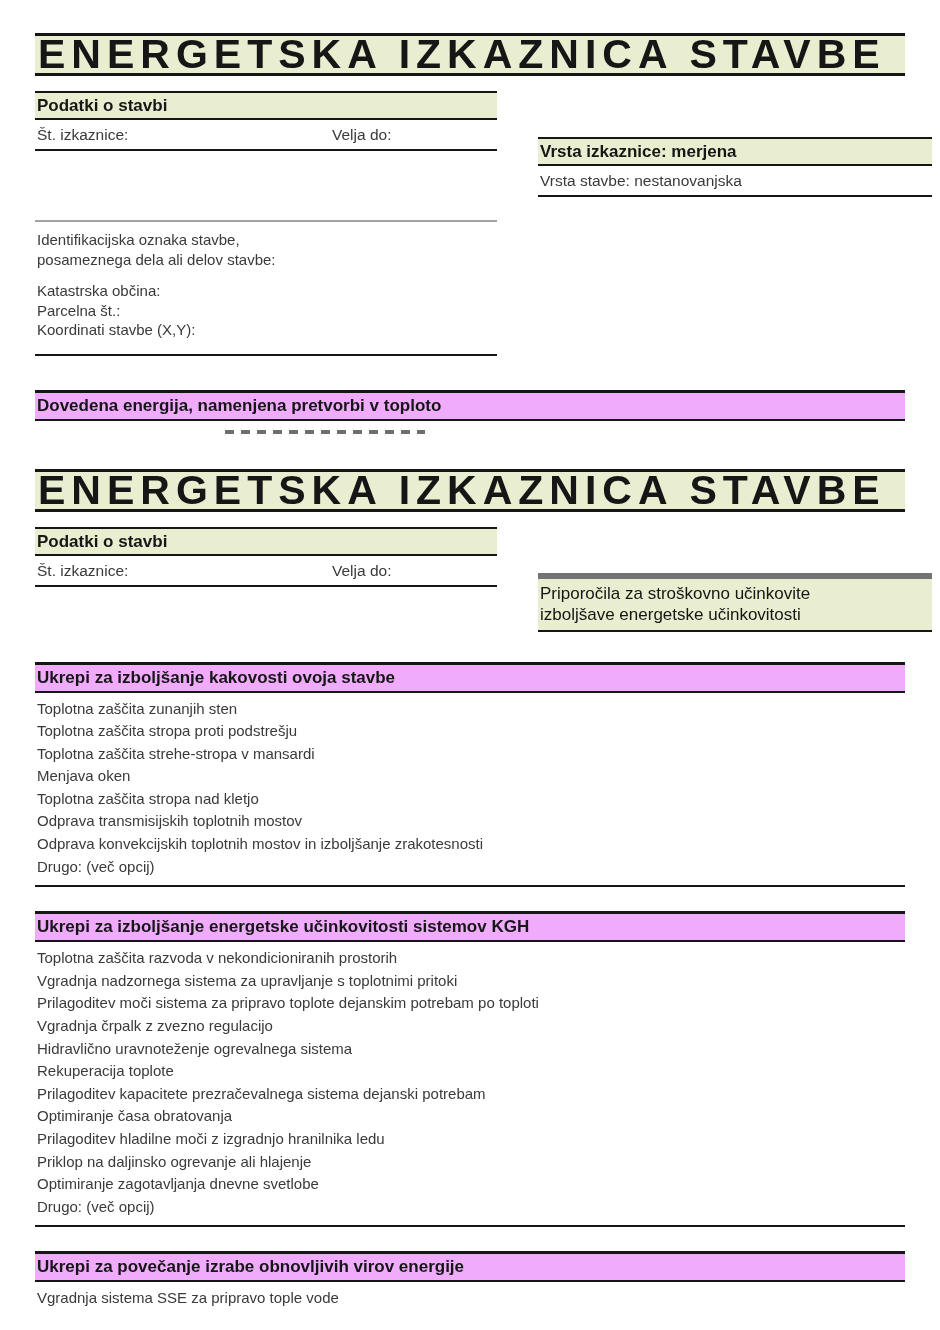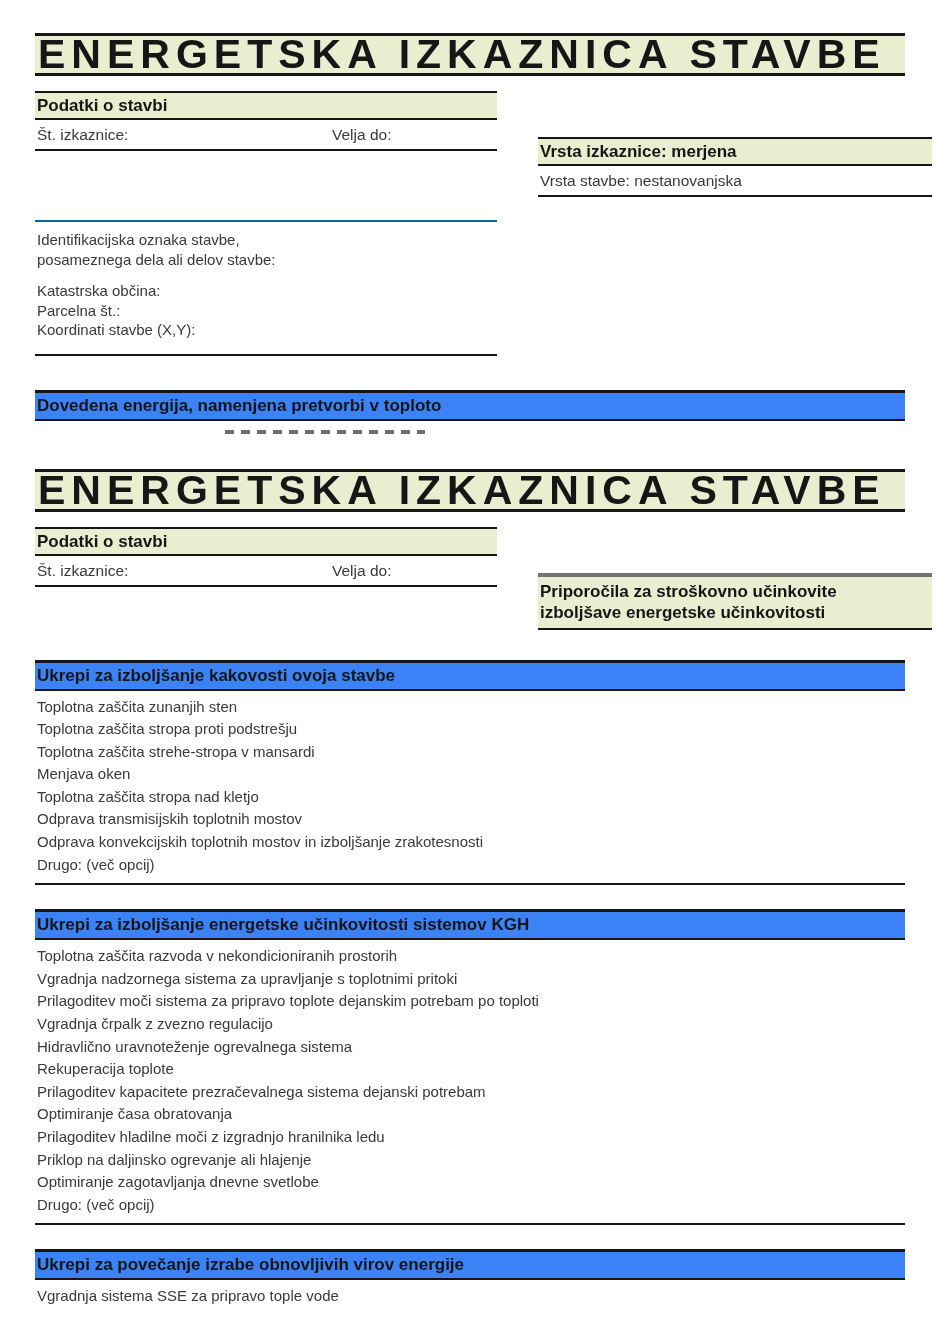--- a/index.html
+++ b/index.html
@@ -44,62 +44,62 @@
   .box-row {
     display:flex;
     padding:6px 2px 5px 2px;
     border-bottom:2px solid #161616;
     font-size:15.5px; line-height:18px;
   }
   .box-row .cell-a { width:295px; flex:none; }
 
   
   .ident-block {
-    border-top:2px solid #0369a1;
+    border-top:2px solid #a3a3a3;
     border-bottom:2px solid #161616;
     padding:8px 2px 10px 2px;
     font-size:15px; line-height:19.5px;
   }
   .ident-group { margin-bottom:12px; }
   .ident-group:last-child { margin-bottom:4px; }
 
   
   .photo-box {
     background:#f5f5f3;
     border-top:2px solid #161616;
     border-bottom:2px solid #161616;
     height:192px;
     padding:5px 8px;
     font-size:15px;
   }
 
   
   .section-band {
-    background:#3b82f6;
+    background:#f0abfc;
     border-top:3px solid #161616;
     border-bottom:2px solid #161616;
     font-weight:bold; font-size:17px; line-height:20px;
     color:#161616; padding:3px 2px 3px 2px;
   }
 
   
   .clipped-fragment {
     margin-top:9px; margin-left:190px;
     width:200px; height:4px;
     background:repeating-linear-gradient(90deg,#4a4a4a 0 9px,transparent 9px 16px);
     opacity:.8;
   }
 
   
   .recommend-box {
     background:#e9eed0;
-    border-top:4px solid #737373;
+    border-top:6px solid #737373;
     border-bottom:2px solid #161616;
     padding:4px 4px 5px 2px;
-    font-weight:bold; font-size:17px; line-height:21px;
+    font-weight:normal; font-size:17px; line-height:21px;
     color:#161616;
   }
 
   
   .measure-list {
     padding:5px 2px 7px 2px;
     border-bottom:2px solid #161616;
     font-size:15px;
   }
   .measure-item { line-height:22.6px; }

